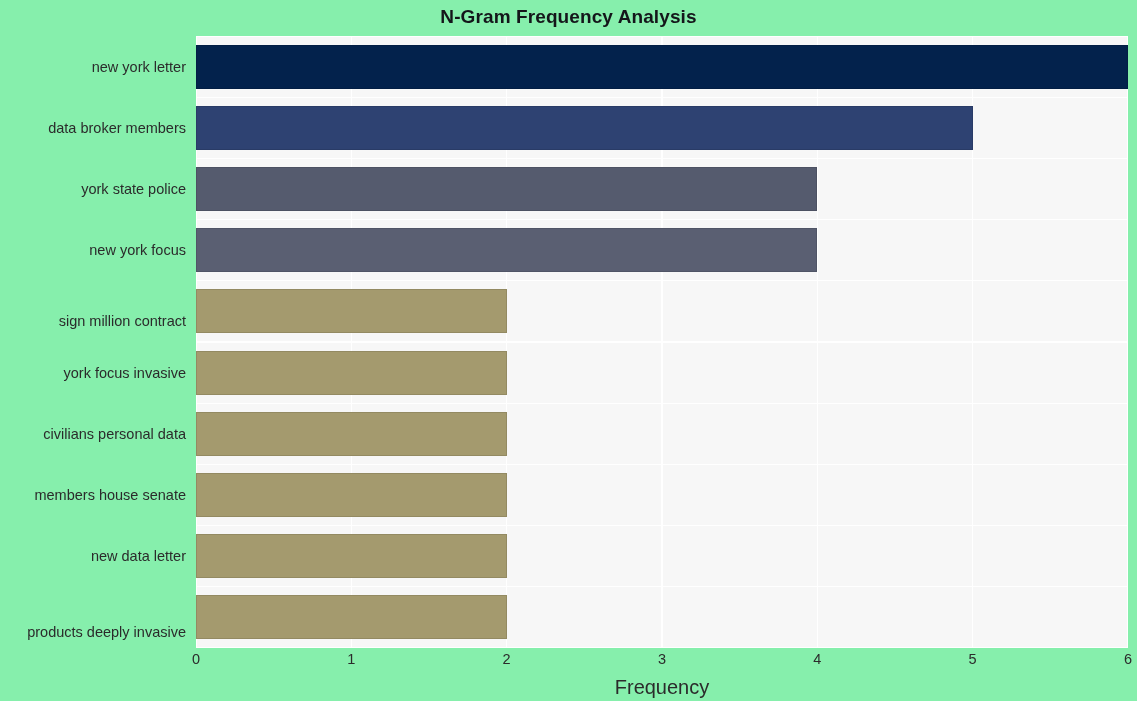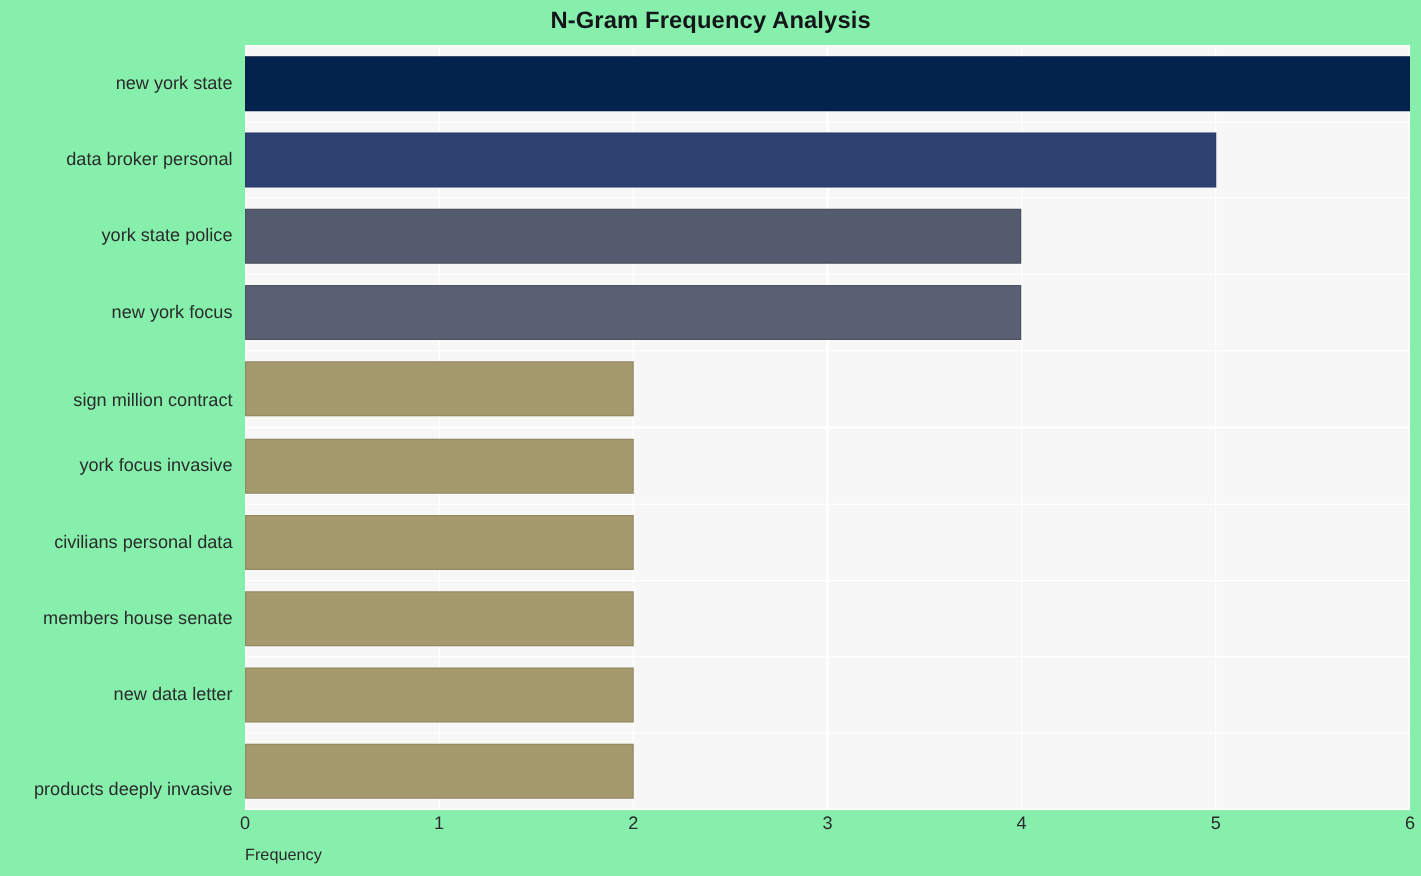--- a/index.html
+++ b/index.html
@@ -108,22 +108,22 @@
     font-size: 14.5px;
     color: #2b2b2b;
     line-height: 1;
   }
 
   #x-axis-label {
     position: absolute;
     left: 0;
     top: 676px;
     width: 1324px;
-    text-align: left;
-    font-size: 13px;
+    text-align: center;
+    font-size: 20px;
     color: #2b2b2b;
   }
 </style>
 </head>
 <body>
 
 <div id="figure" style="background: #86efac;">
 
   <div id="chart-title">N-Gram Frequency Analysis</div>
 
@@ -156,22 +156,22 @@
         <div class="bar" title="sign million contract: 2" style="width: 310.667px; top: 253.4px; background: rgb(164, 154, 110);"></div>
         <div class="bar" title="york focus intercept: 2" style="width: 310.667px; top: 314.6px; background: rgb(164, 154, 110);"></div>
         <div class="bar" title="civilians personal data: 2" style="width: 310.667px; top: 375.8px; background: rgb(164, 154, 110);"></div>
         <div class="bar" title="members house senate: 2" style="width: 310.667px; top: 437px; background: rgb(164, 154, 110);"></div>
         <div class="bar" title="new york letter: 2" style="width: 310.667px; top: 498.2px; background: rgb(164, 154, 110);"></div>
         <div class="bar" title="products deeply invasive: 2" style="width: 310.667px; top: 559.4px; background: rgb(164, 154, 110);"></div>
       </div>
   </div>
 
   <div id="y-tick-layer">
-      <div class="ytick" style="top: 23.6px;">new york state</div>
-      <div class="ytick" style="top: 84.8px;">data broker personal</div>
+      <div class="ytick" style="top: 23.6px;">new york letter</div>
+      <div class="ytick" style="top: 84.8px;">data broker members</div>
       <div class="ytick" style="top: 146px;">york state police</div>
       <div class="ytick" style="top: 207.2px;">new york focus</div>
       <div class="ytick" style="top: 278px;">sign million contract</div>
       <div class="ytick" style="top: 329.6px;">york focus invasive</div>
       <div class="ytick" style="top: 390.8px;">civilians personal data</div>
       <div class="ytick" style="top: 452px;">members house senate</div>
       <div class="ytick" style="top: 513.2px;">new data letter</div>
       <div class="ytick" style="top: 589px;">products deeply invasive</div>
     </div>
   <div id="x-tick-layer">

